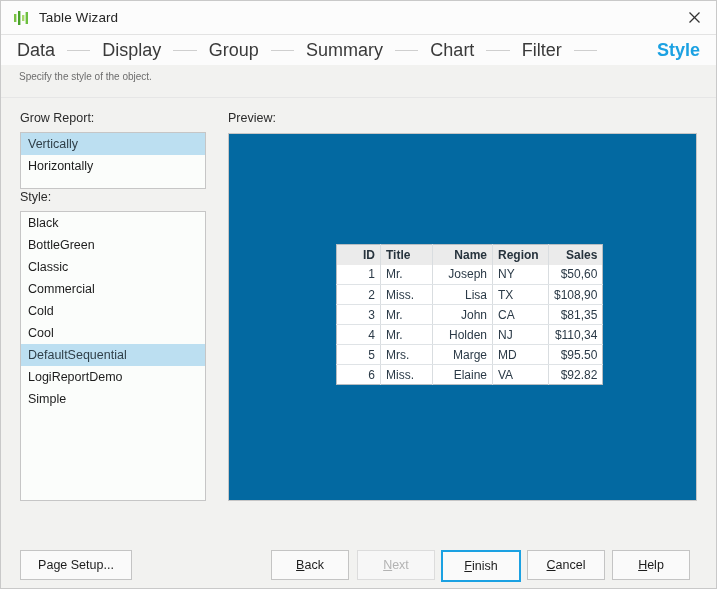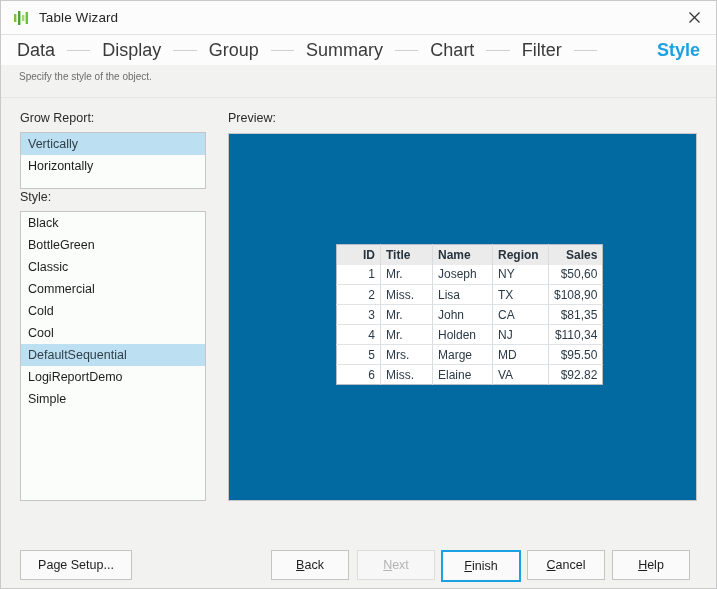--- a/index.html
+++ b/index.html
@@ -152,21 +152,21 @@
     font-weight: bold;
     color: #27333d;
     border-bottom: 1px solid #b7bdc2;
     font-size: 12px;
   }
   #preview-table tr > *:last-child { border-right: none; }
   #preview-table tr:last-child > * { border-bottom: none; }
 
   .col-id    { width: 44px;  text-align: right; }
   .col-title { width: 52px;  text-align: left;  }
-  .col-name  { width: 60px;  text-align: left;  }
+  .col-name  { width: 60px;  text-align: right;  }
   .col-region{ width: 56px;  text-align: left;  }
   .col-sales { width: 48px;  text-align: right; }
 
   
   .btn {
     position: absolute;
     height: 27px;
     background: #fafafa;
     border: 1px solid #c4c4c4;
     font-size: 12.5px;

